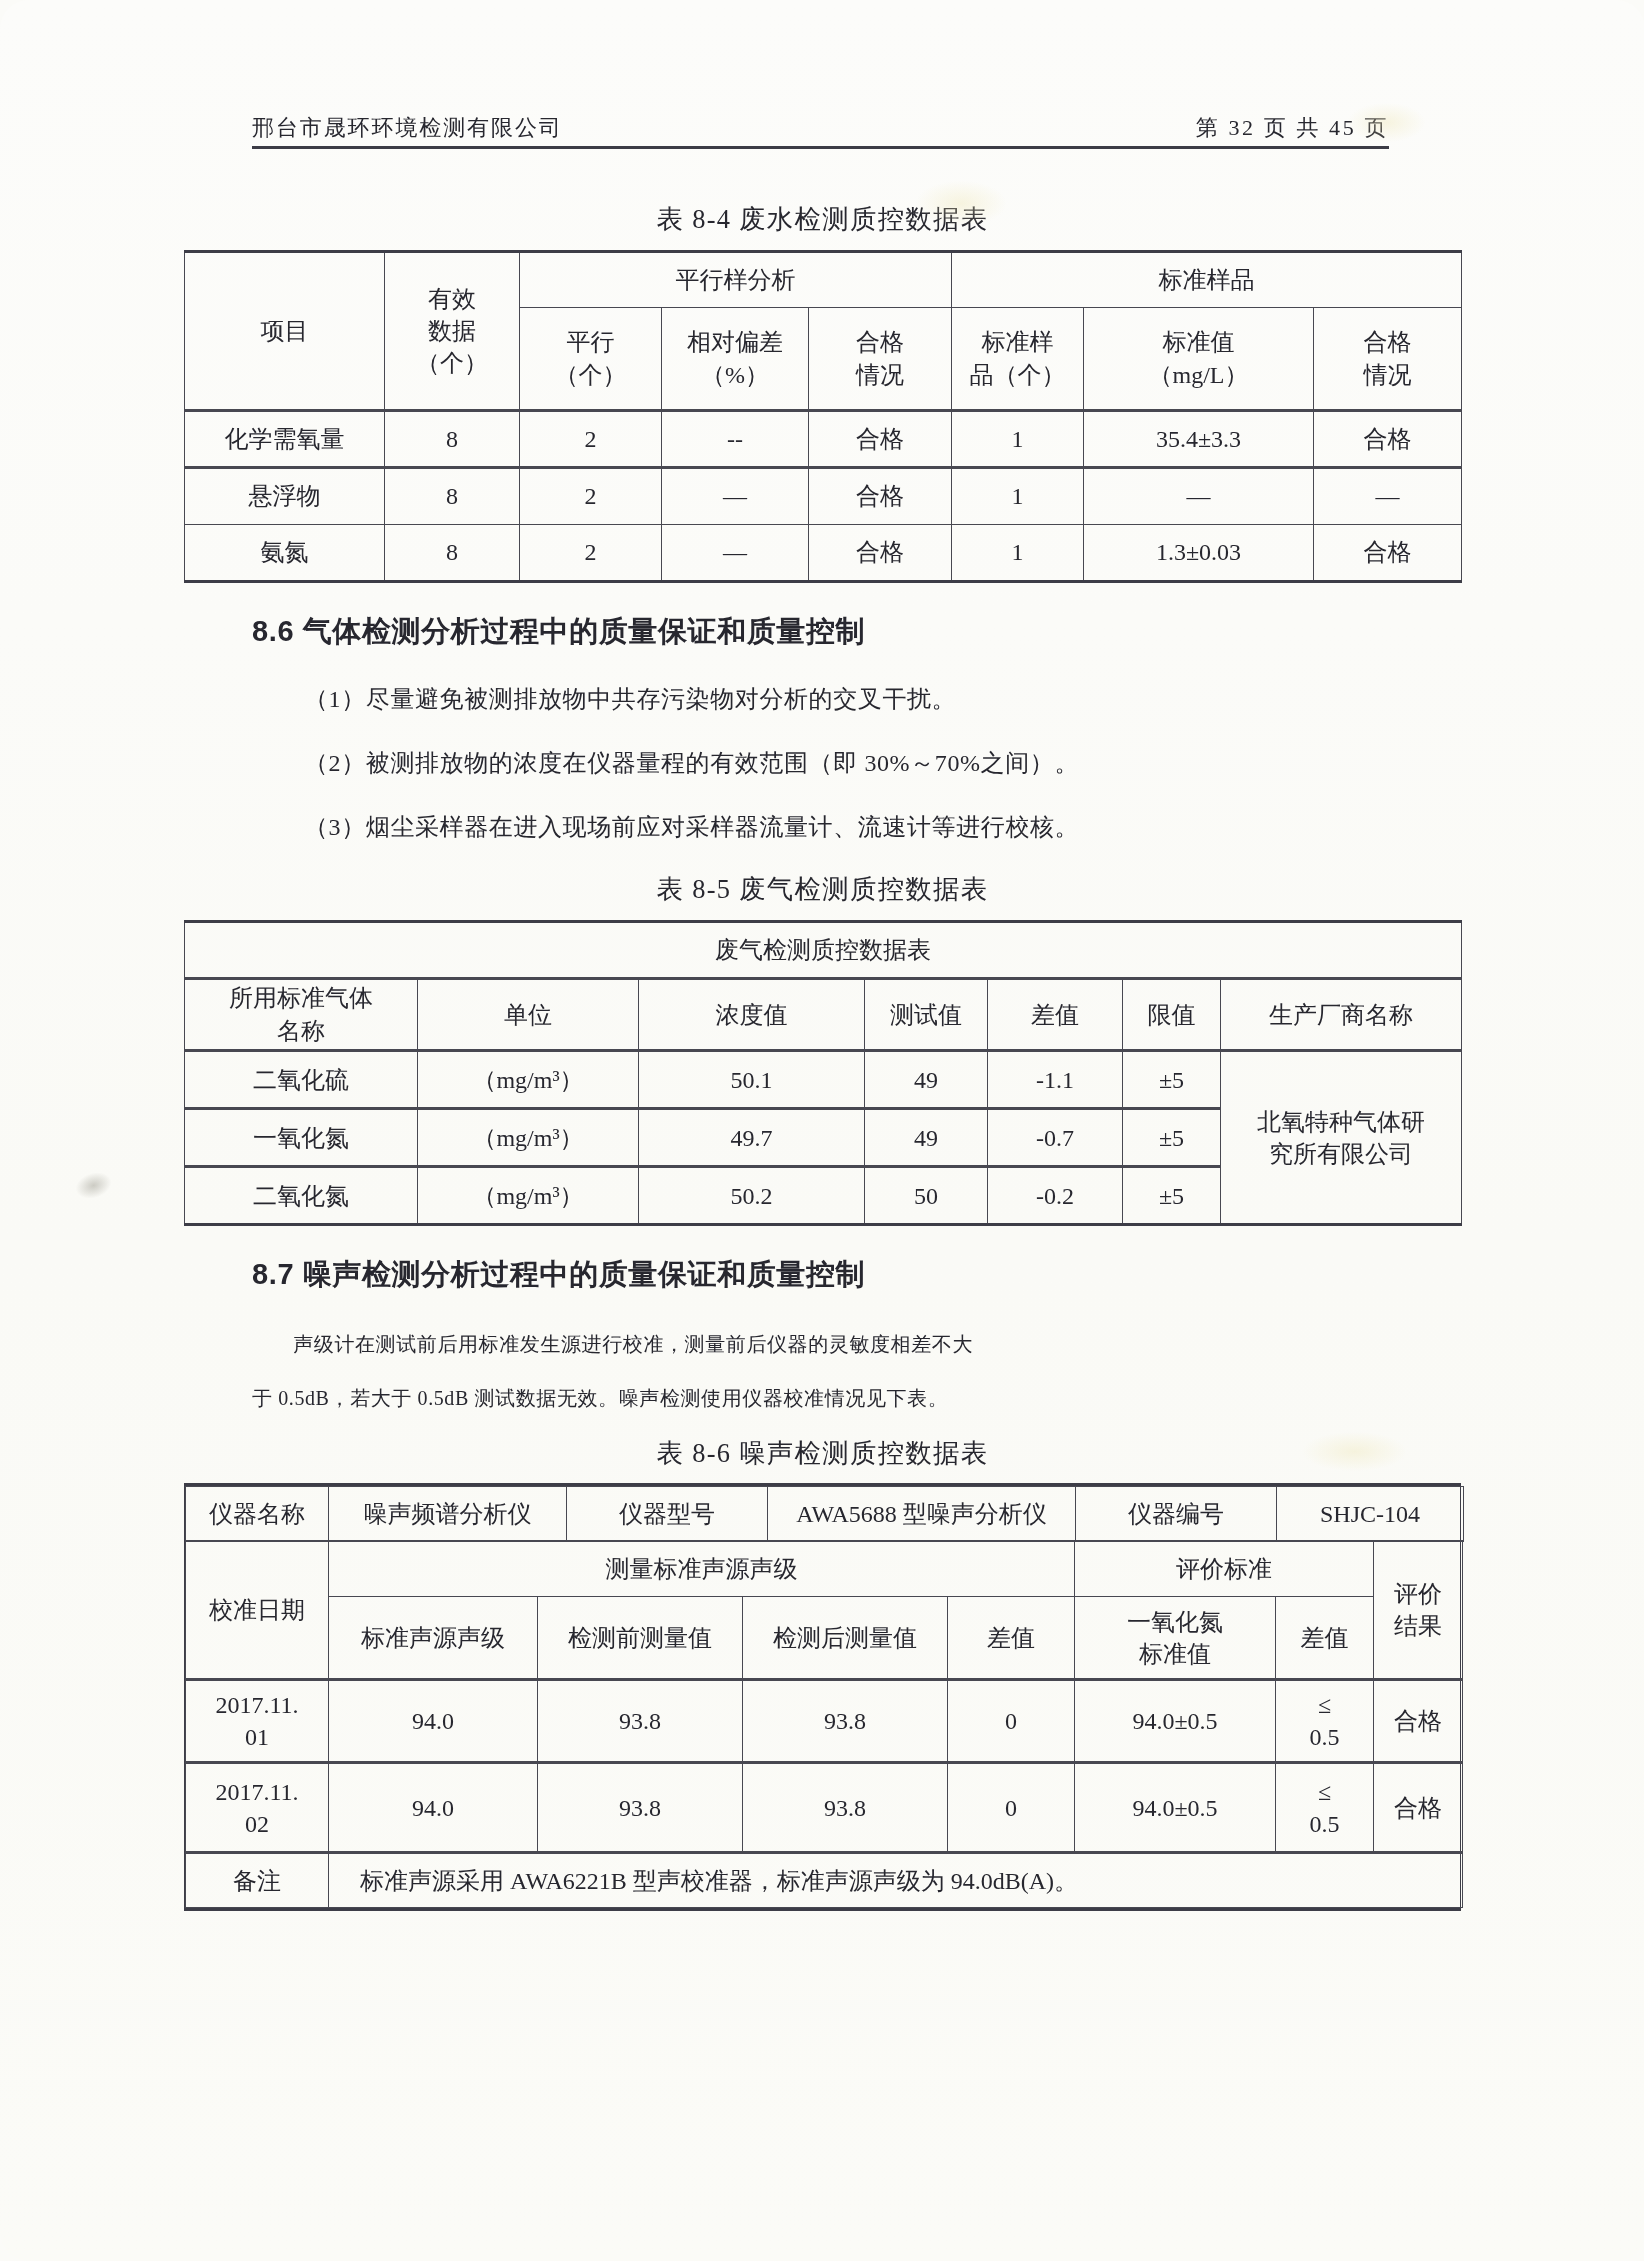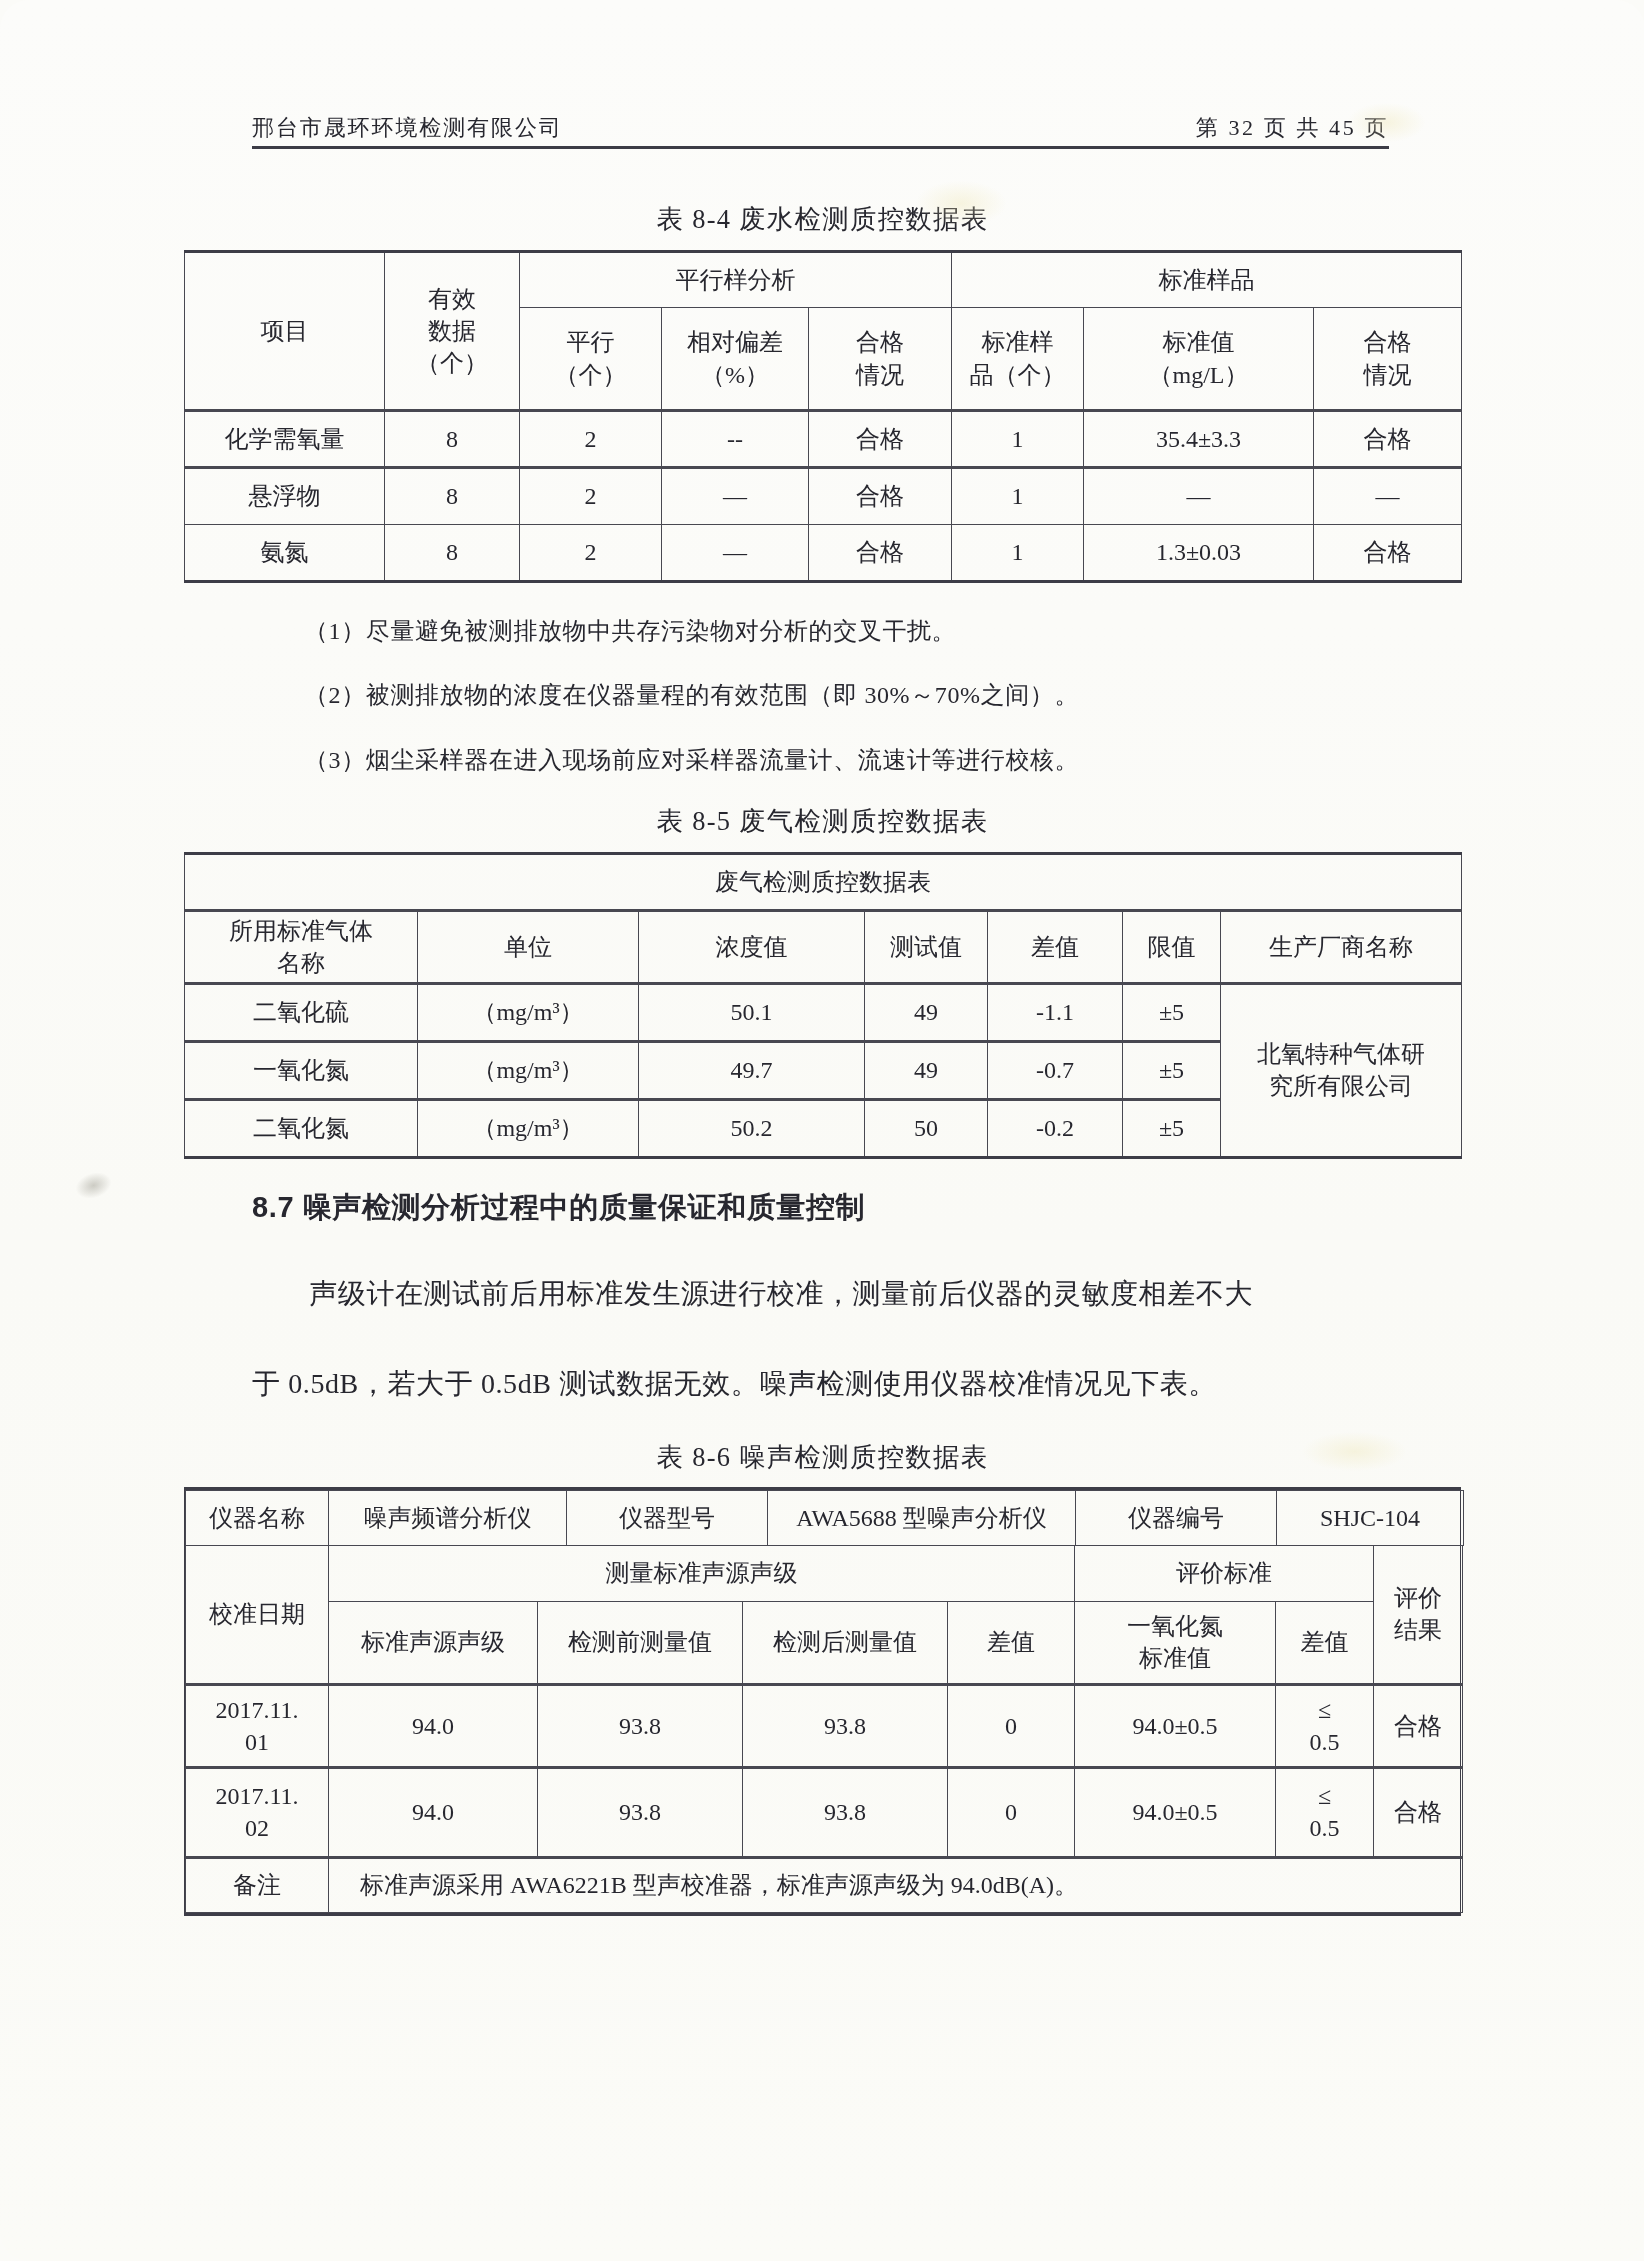--- a/index.html
+++ b/index.html
@@ -48,22 +48,22 @@
   tr.heavy th, tr.heavy td { border-top-width: 3.2px; }
 
   
   .h-section {
     font-family: "Liberation Sans", "DejaVu Sans", sans-serif;
     font-size: 29px; font-weight: bold;
     margin: 30px 0 0 68px; letter-spacing: 0.6px; line-height: 1.3;
   }
   .point { font-size: 24px; margin: 32px 0 0 120px; letter-spacing: 0.6px; line-height: 1.35; }
   .para {
-    font-size: 28px; margin: 23px 72px 0 68px;
-    line-height: 90px; white-space: pre-line; letter-spacing: 0.6px;
+    font-size: 20px; margin: 23px 72px 0 68px;
+    line-height: 54px; white-space: pre-line; letter-spacing: 0.6px;
   }
 
   
   .t86wrap {
     width: 1277px; margin-top: 11.6px;
     border: 1.9px solid #3d3d47; border-top-width: 3.9px; border-bottom-width: 3.2px;
   }
   .t86wrap table {
     width: 100%; border-collapse: collapse; table-layout: fixed; font-size: 24px;
   }
@@ -160,20 +160,21 @@
           <td>2</td>
           <td>—</td>
           <td>合格</td>
           <td>1</td>
           <td>1.3±0.03</td>
           <td>合格</td>
         </tr>
       </tbody>
     </table>
 
+    <div class="h-section">8.6 气体检测分析过程中的质量保证和质量控制</div>
     <div class="point">（1）尽量避免被测排放物中共存污染物对分析的交叉干扰。</div>
     <div class="point">（2）被测排放物的浓度在仪器量程的有效范围（即 30%～70%之间）。</div>
     <div class="point">（3）烟尘采样器在进入现场前应对采样器流量计、流速计等进行校核。</div>
 
     <div class="tbl-title t85-title">表 8-5 废气检测质控数据表</div>
 
     <table class="doc">
       <colgroup>
         <col style="width:233px">
           <col style="width:221px">

